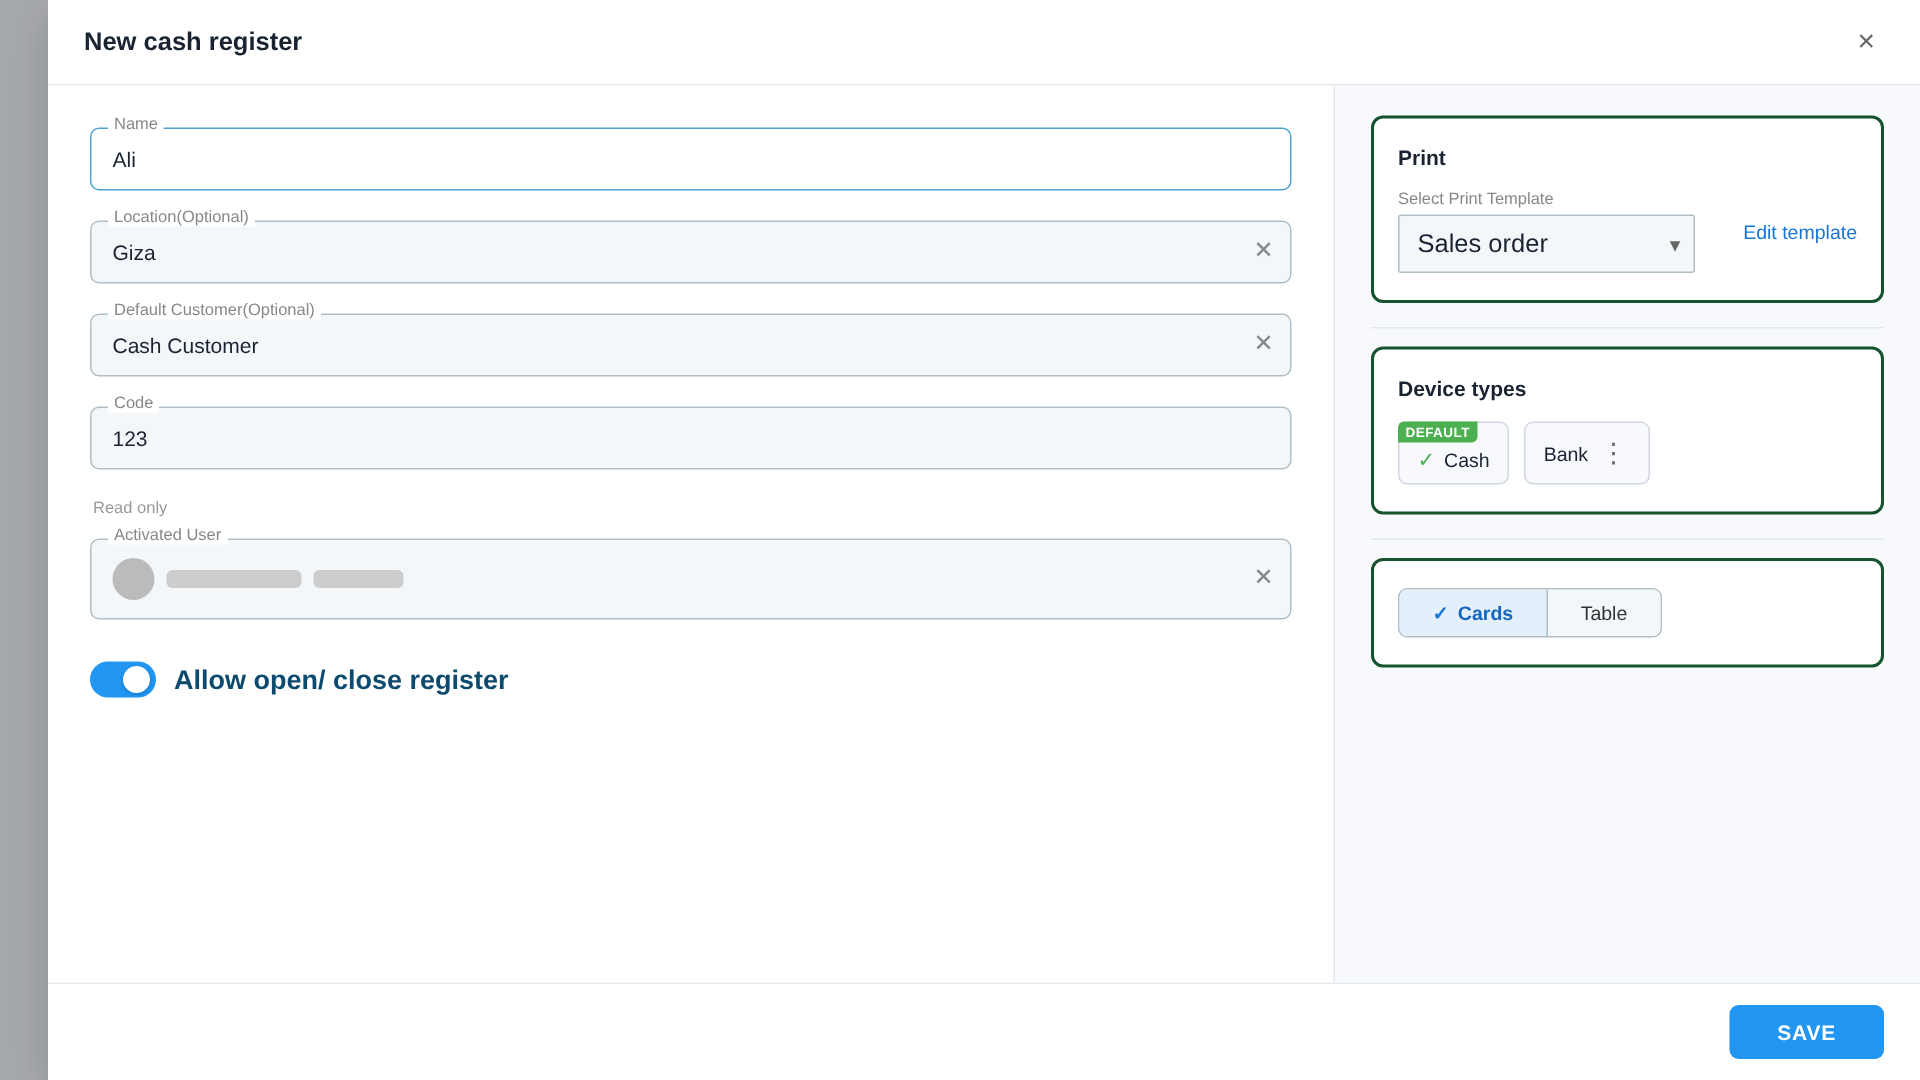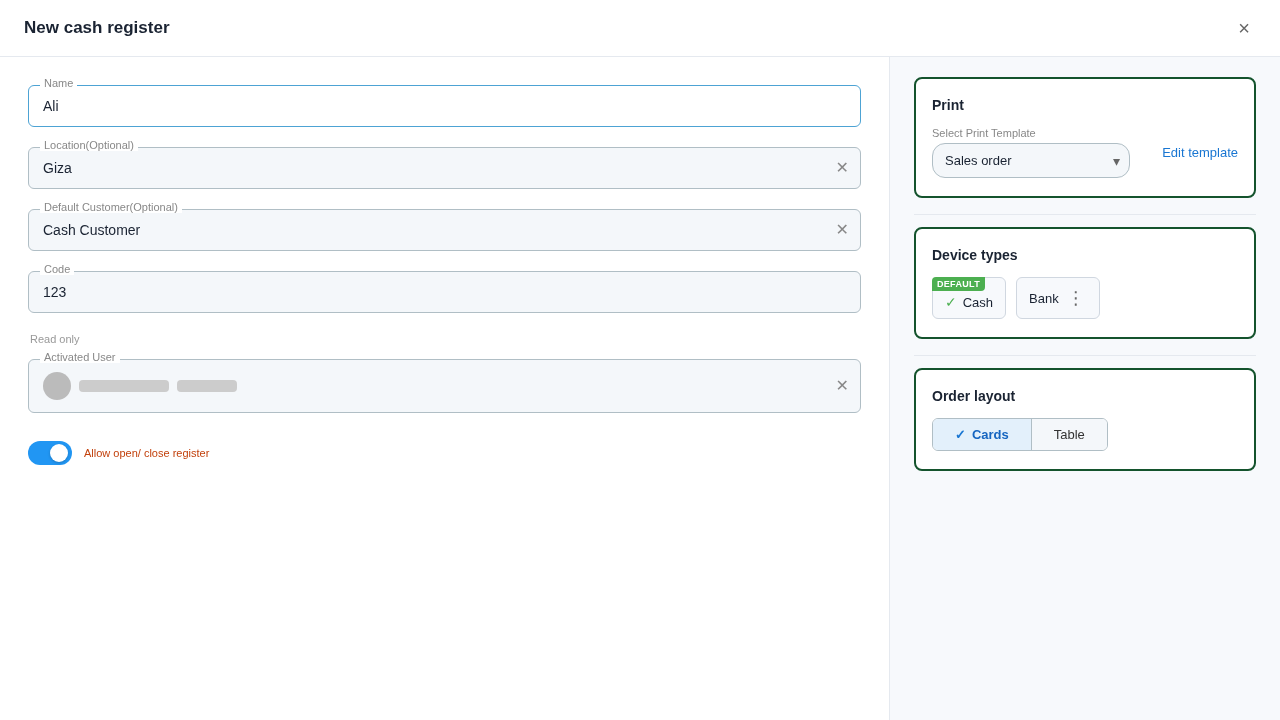--- a/index.html
+++ b/index.html
@@ -13,20 +13,21 @@
       font-size: 14px;
     }
     .modal-overlay {
       position: fixed;
       inset: 0;
       background: rgba(0,0,0,0.3);
       display: flex;
       align-items: flex-start;
       justify-content: flex-end;
       padding-top: 0;
+      padding-left: 32px;
     }
     .modal {
       background: #fff;
       width: 1280px;
       height: 720px;
       position: relative;
       display: flex;
       flex-direction: column;
       box-shadow: 0 8px 32px rgba(0,0,0,0.18);
     }
@@ -156,22 +157,23 @@
       width: 18px;
       height: 18px;
       background: #fff;
       border-radius: 50%;
       top: 3px;
       left: 22px;
       transition: left 0.2s;
       box-shadow: 0 1px 3px rgba(0,0,0,0.2);
     }
     .toggle-label {
-      font-size: 11px;
-      color: #c2410c;
+      font-size: 18px;
+      color: #0c4a6e;
+      font-weight: bold;
     }
     
     .section-title {
       font-size: 14px;
       font-weight: 600;
       color: #1a2332;
       margin-bottom: 14px;
     }
     .print-section, .payment-section, .order-layout-section {
       background: #fff;
@@ -179,23 +181,23 @@
       padding: 18px 16px;
       margin-bottom: 16px;
       border: 2px solid #14532d;
     }
     .select-wrapper {
       position: relative;
     }
     .select-field {
       width: 100%;
       border: 1.5px solid #b0bec5;
-      border-radius: 13px;
+      border-radius: 2px;
       padding: 9px 32px 9px 12px;
-      font-size: 13px;
+      font-size: 17px;
       color: #1a2332;
       background: #f4f7fa;
       appearance: none;
       cursor: pointer;
       outline: none;
     }
     .select-arrow {
       position: absolute;
       right: 10px;
       top: 50%;
@@ -445,30 +447,32 @@
               <span>Bank</span>
               <button class="payment-more-btn">⋮</button>
             </div>
 
           </div>
         </div>
 
         <div class="section-divider"></div>
 
         <div class="order-layout-section">
-          <div class="section-title">Order layout</div>
           <div class="layout-btn-group">
             <button class="layout-btn active">
               <span class="layout-check">✓</span>
               <span>Cards</span>
             </button>
             <button class="layout-btn">
               <span>Table</span>
             </button>
           </div>
         </div>
 
       </div>
     </div>
 
+    <div class="modal-footer">
+      <button class="save-btn">SAVE</button>
+    </div>
 
   </div>
 </div>
 
 </body></html>

